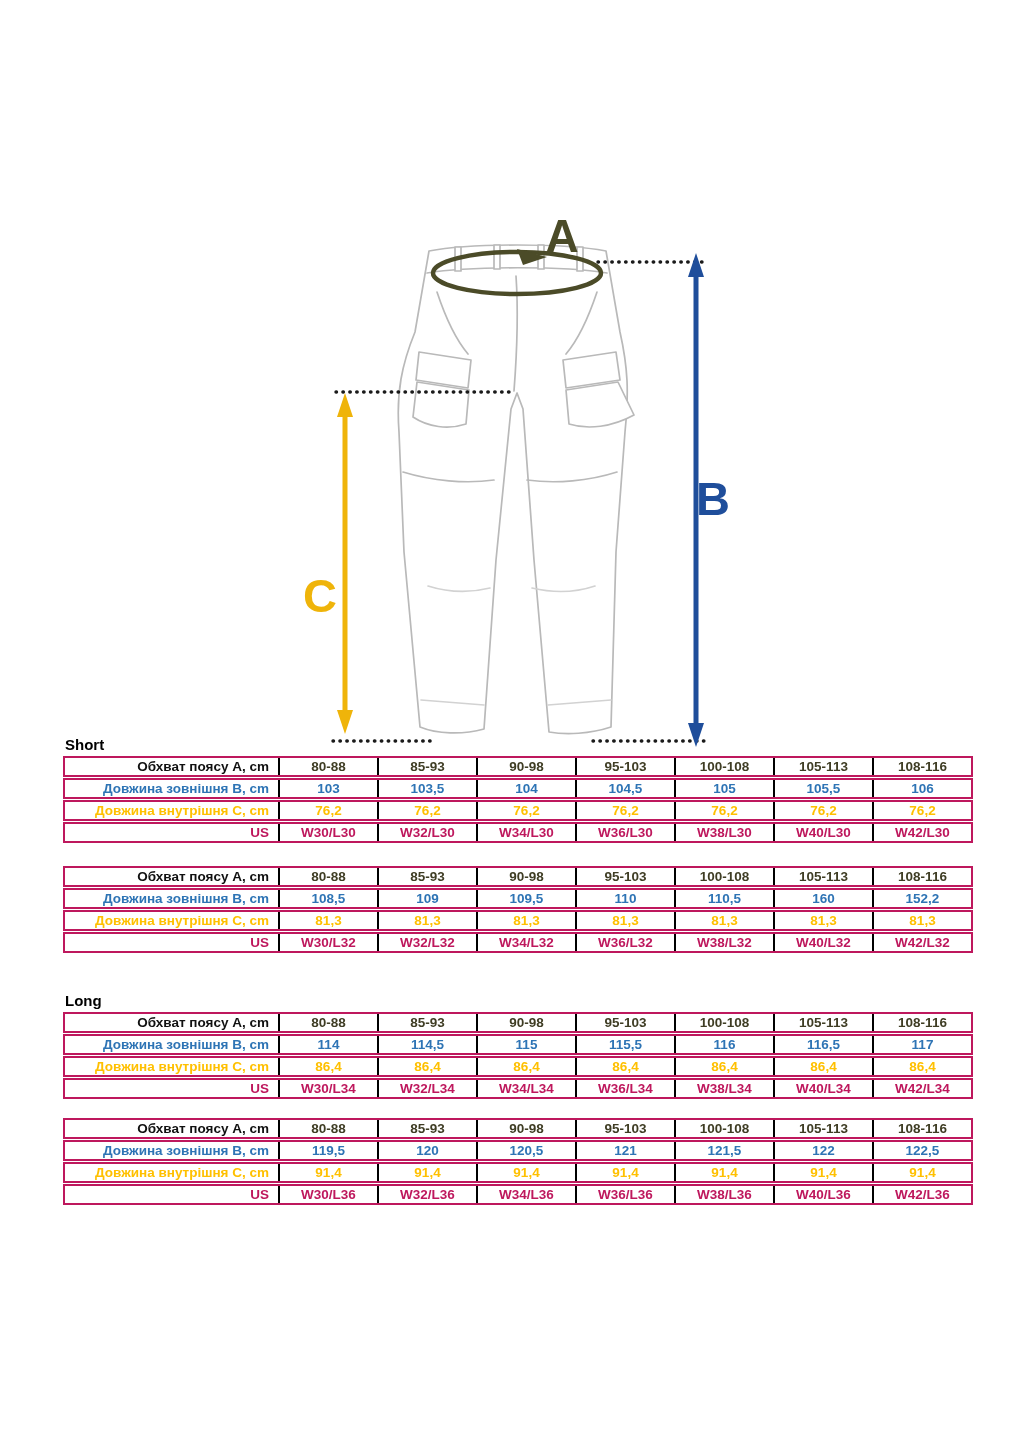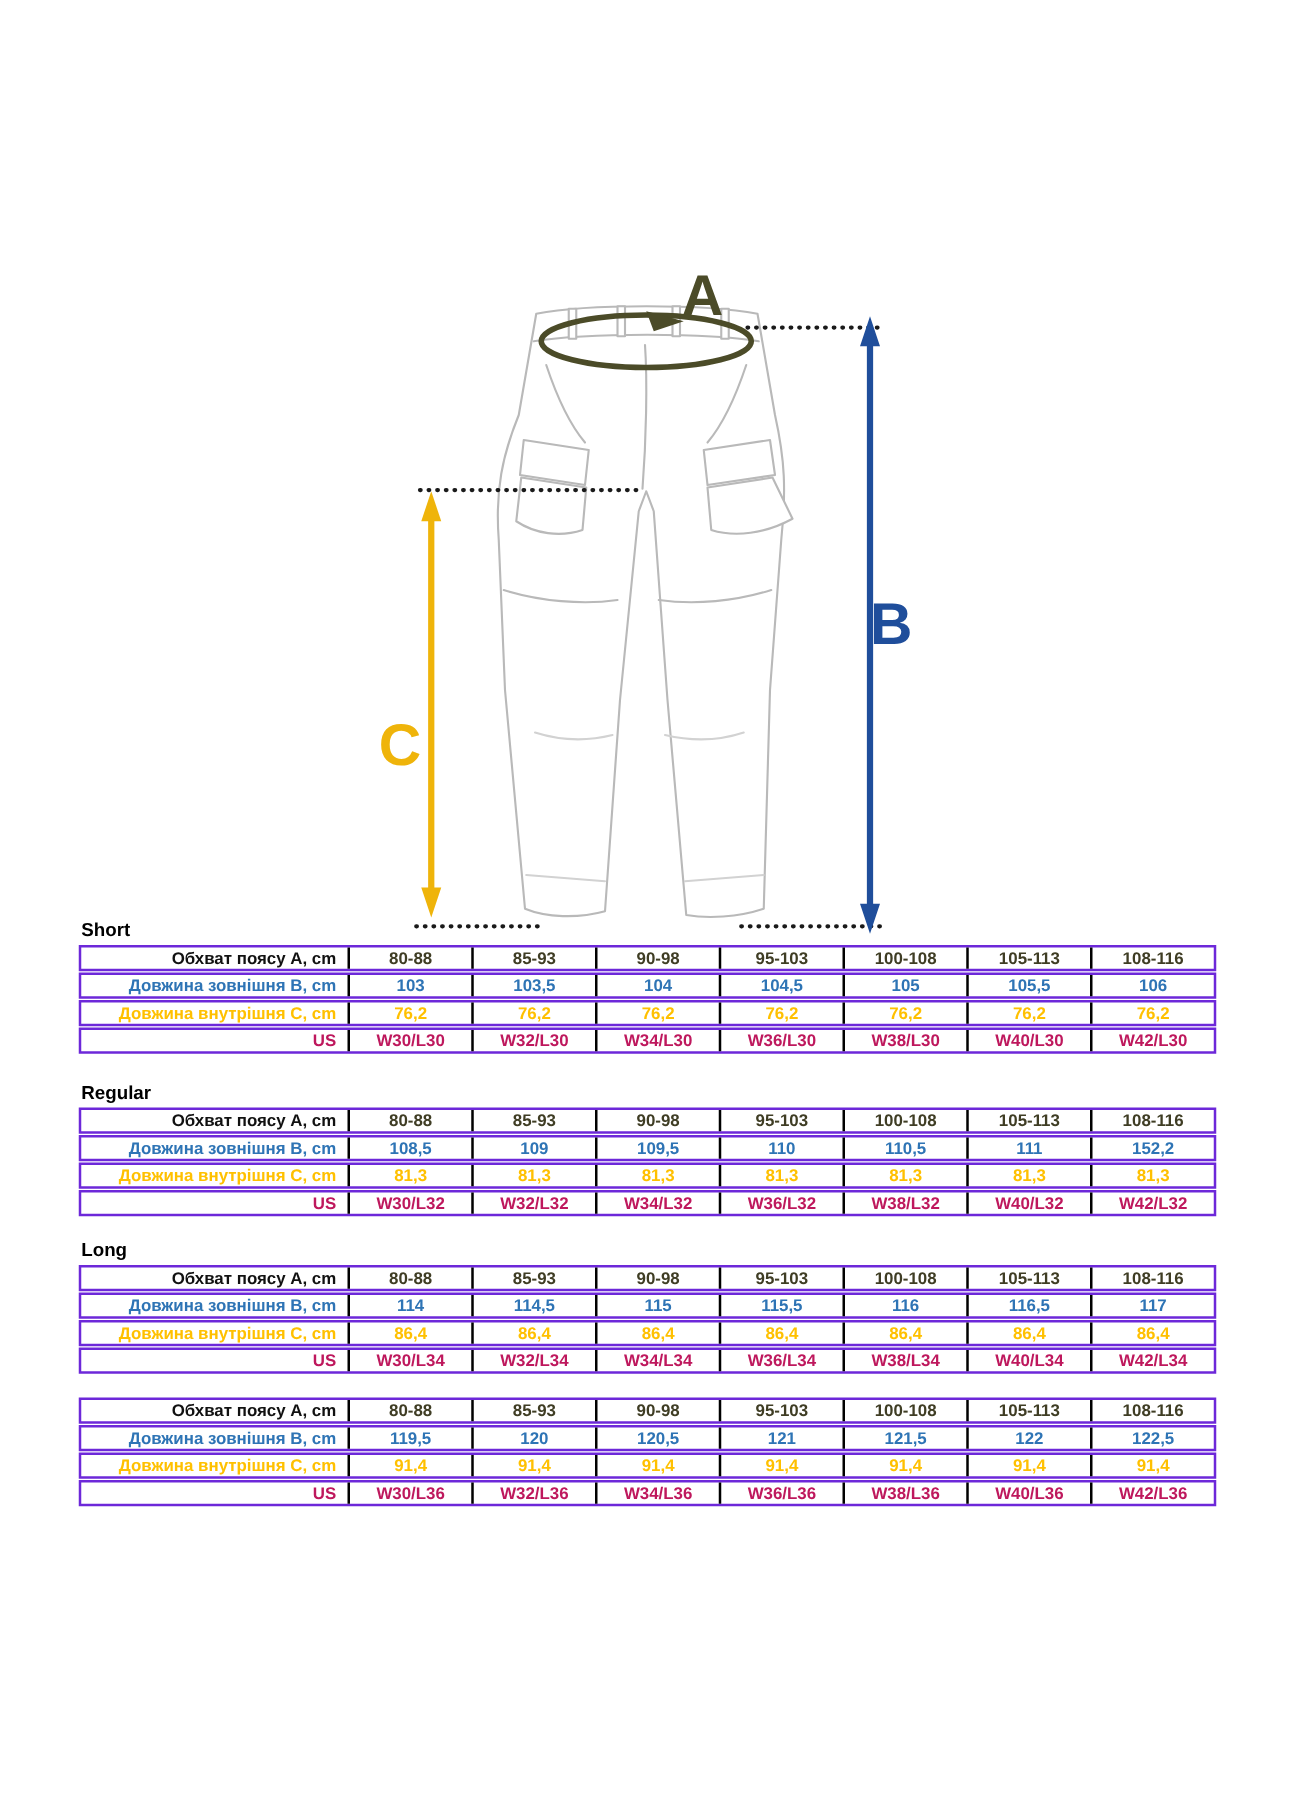--- a/index.html
+++ b/index.html
@@ -3,21 +3,21 @@
 <meta charset="utf-8">
 <style>
   html,body { margin:0; padding:0; background:#fff; }
   .page { position:relative; width:1035px; height:1440px; background:#fff;
           font-family:"Liberation Sans", sans-serif; overflow:hidden; }
   .diagram { position:absolute; left:0; top:0; width:1035px; height:760px; }
   .size-sec { position:absolute; left:63px; width:878px; }
   .sec-title { font-weight:bold; font-size:15px; color:#000; height:17px; line-height:17px;
                margin:0 0 3px 2px; }
   .stable { width:910px; }
-  .tr { display:flex; height:21px; border:2px solid #6d28d9; margin-bottom:1px;
+  .tr { display:flex; height:21px; border:2px solid #be185d; margin-bottom:1px;
         box-sizing:border-box; background:#fff; }
   .td { flex:1 1 0; border-left:2px solid #000; display:flex; align-items:center;
         justify-content:center; font-weight:bold; font-size:13.5px; white-space:nowrap;
         overflow:hidden; }
   .td.lbl { flex:0 0 213px; justify-content:flex-end; padding-right:9px;
             border-left:none; box-sizing:border-box; }
   .r0 { color:#3f3d24; }
   .r0.lbl { color:#111; }
   .r1 { color:#2e74b5; }
   .r2 { color:#ffc000; }
@@ -130,40 +130,39 @@
           <div class="td r3">W34/L30</div>
           <div class="td r3">W36/L30</div>
           <div class="td r3">W38/L30</div>
           <div class="td r3">W40/L30</div>
           <div class="td r3">W42/L30</div>
         </div>
     </div>
   </section>
 
   <section class="size-sec" style="top:866px">
-    <div class="sec-title">Regular</div>
     <div class="stable">
       <div class="tr">
           <div class="td lbl r0">Обхват поясу A, cm</div>
           <div class="td r0">80-88</div>
           <div class="td r0">85-93</div>
           <div class="td r0">90-98</div>
           <div class="td r0">95-103</div>
           <div class="td r0">100-108</div>
           <div class="td r0">105-113</div>
           <div class="td r0">108-116</div>
         </div>
       <div class="tr">
           <div class="td lbl r1">Довжина зовнішня B, cm</div>
           <div class="td r1">108,5</div>
           <div class="td r1">109</div>
           <div class="td r1">109,5</div>
           <div class="td r1">110</div>
           <div class="td r1">110,5</div>
-          <div class="td r1">111</div>
+          <div class="td r1">160</div>
           <div class="td r1">152,2</div>
         </div>
       <div class="tr">
           <div class="td lbl r2">Довжина внутрішня C, cm</div>
           <div class="td r2">81,3</div>
           <div class="td r2">81,3</div>
           <div class="td r2">81,3</div>
           <div class="td r2">81,3</div>
           <div class="td r2">81,3</div>
           <div class="td r2">81,3</div>

